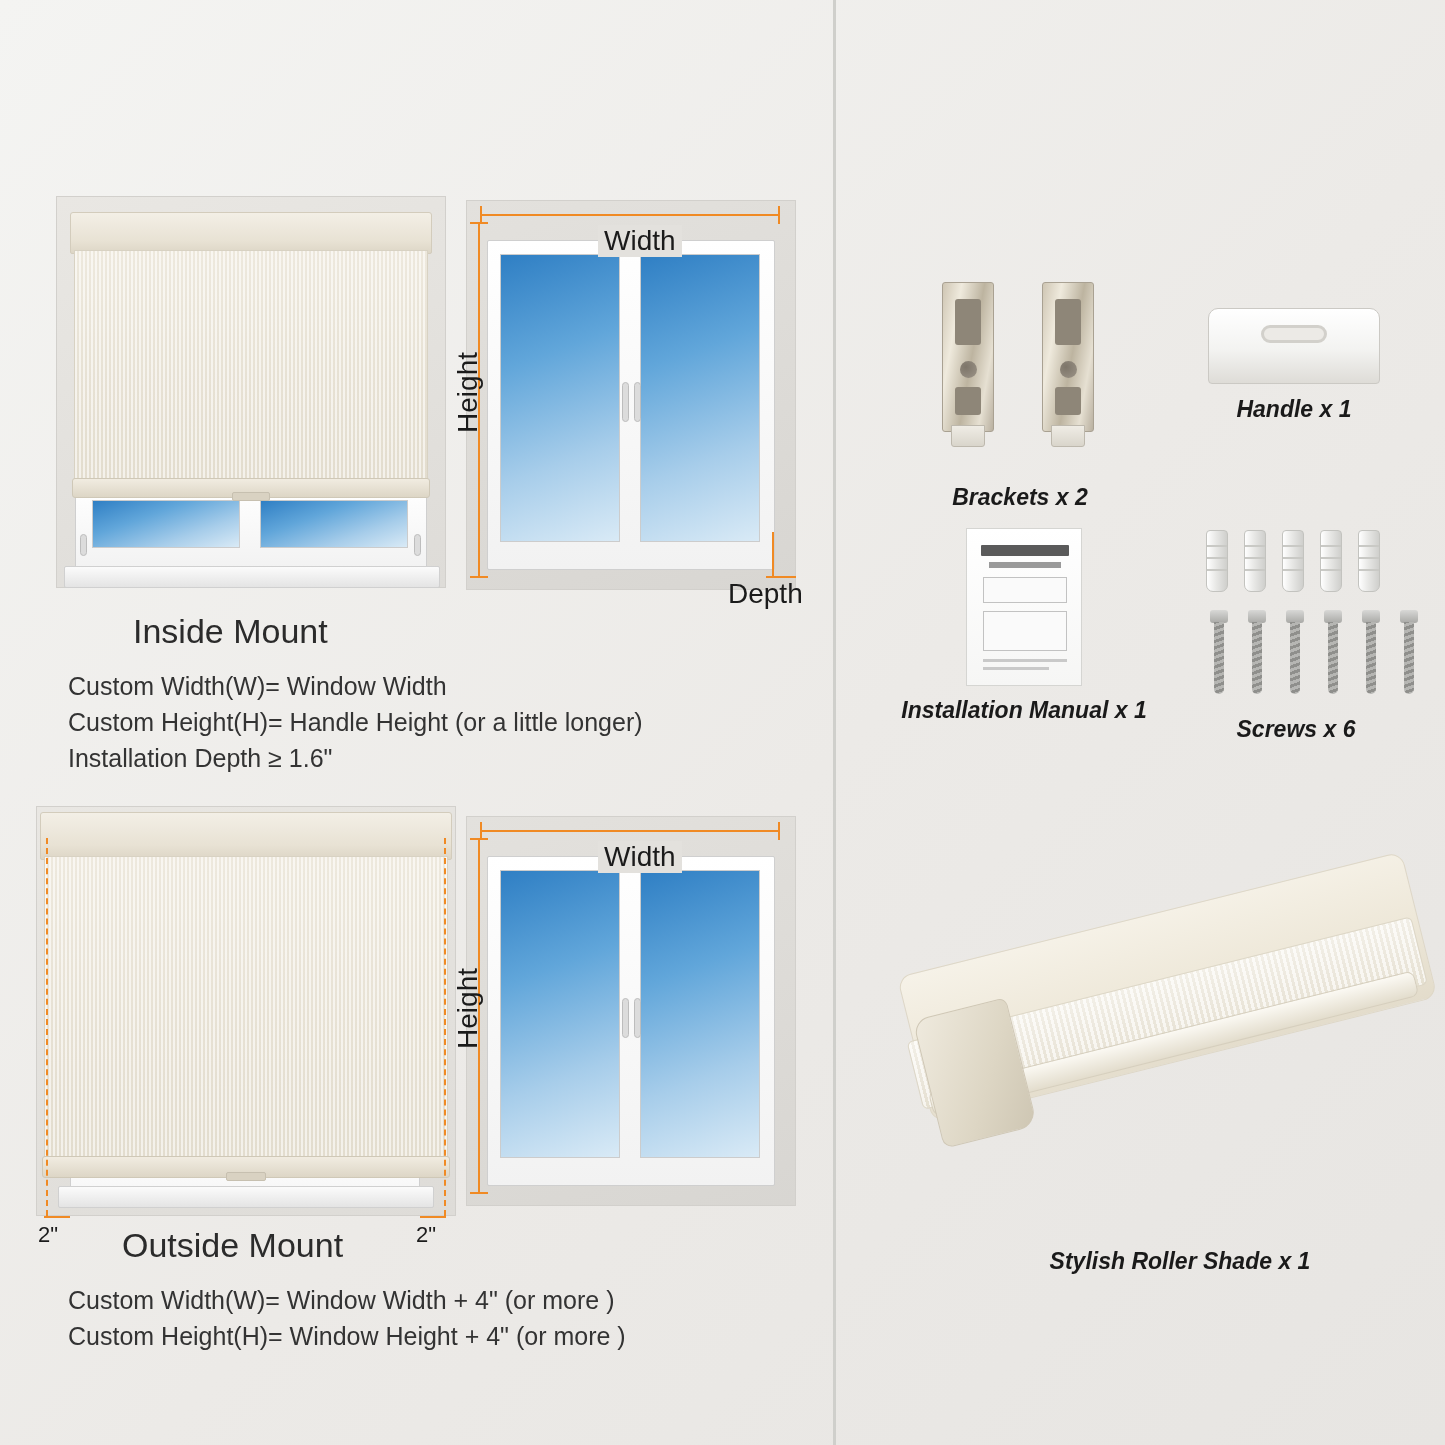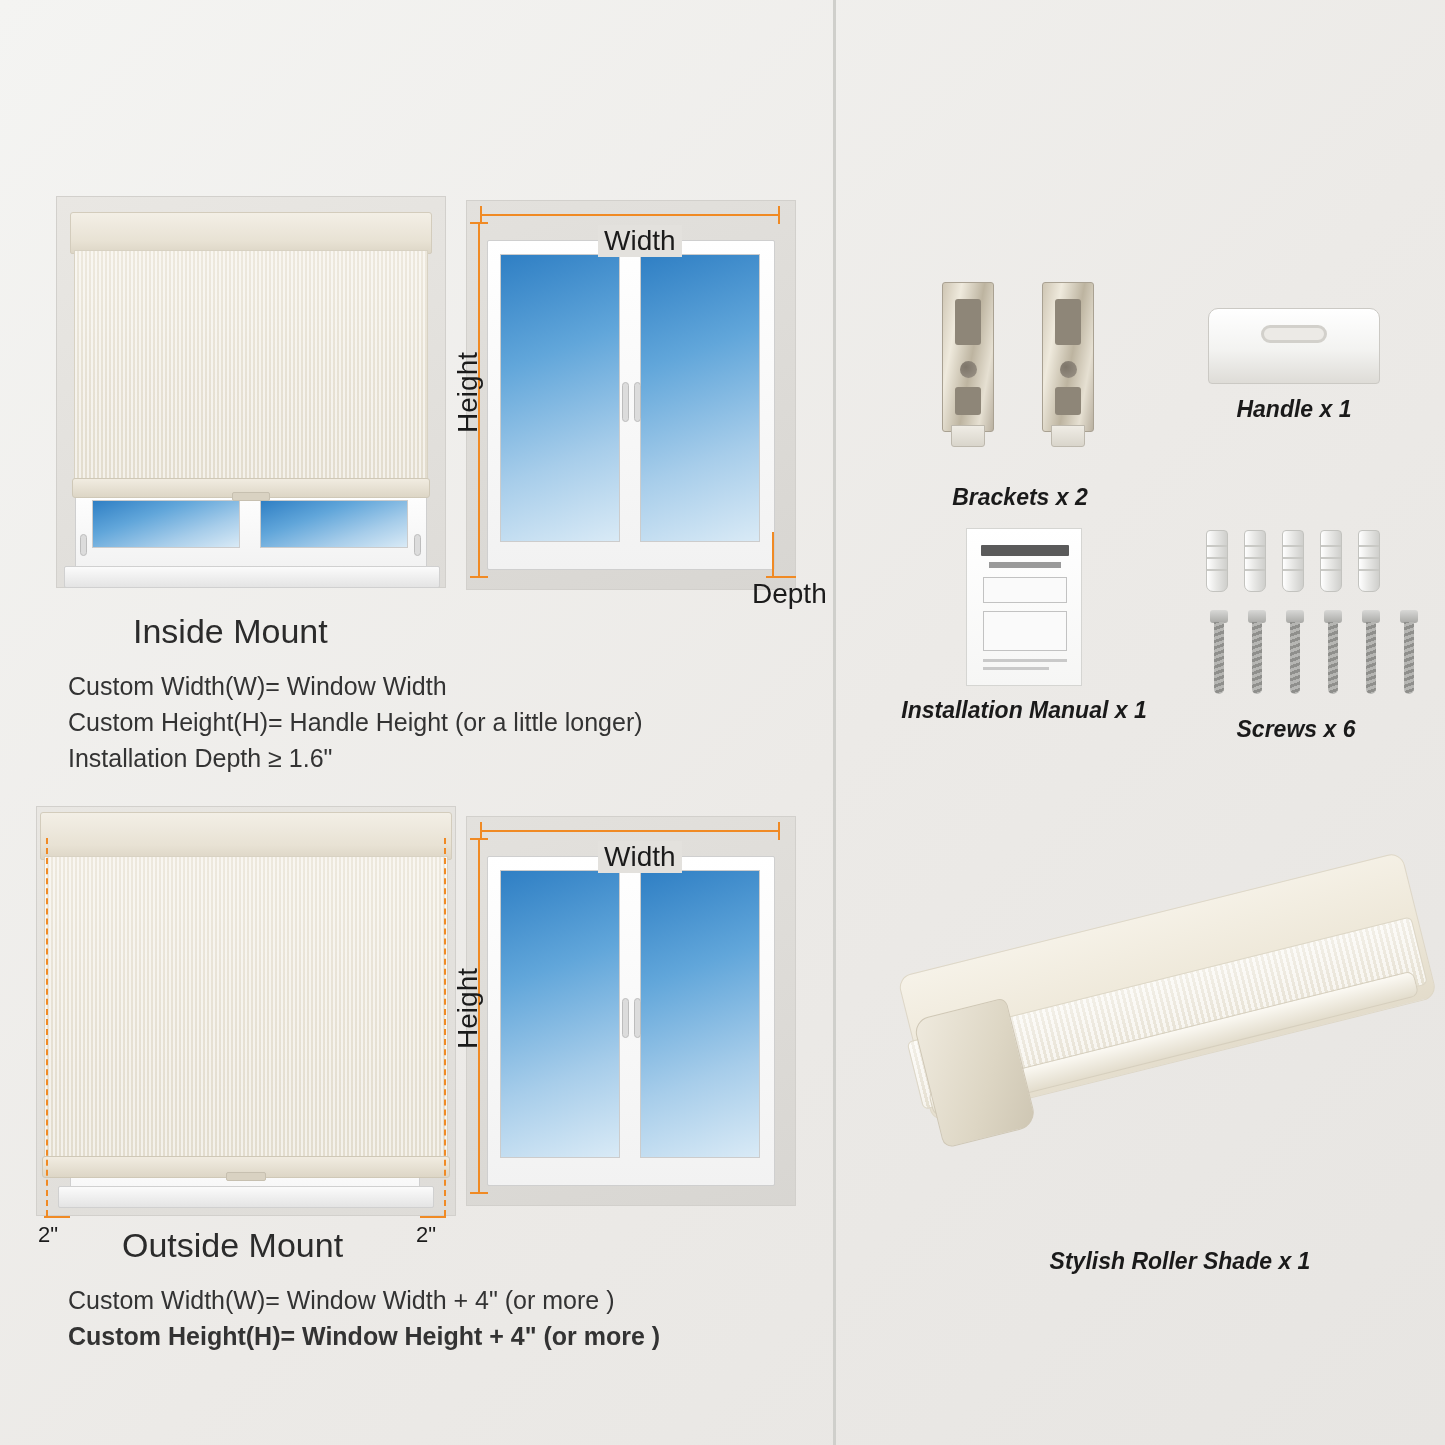--- a/index.html
+++ b/index.html
@@ -399,21 +399,21 @@
     <div class="mk mk-v" style="left:778px; top:206px; height:18px;"></div>
     <div class="dim-label" style="left:598px; top:225px; background:#e3e1dd; padding:0 6px;">Width</div>
 
     <div class="mk mk-v" style="left:478px; top:222px; height:356px;"></div>
     <div class="mk mk-h" style="left:470px; top:222px; width:18px;"></div>
     <div class="mk mk-h" style="left:470px; top:576px; width:18px;"></div>
     <div class="dim-label vert" style="left:452px; top:352px;">Height</div>
 
     <div class="mk mk-v" style="left:772px; top:532px; height:46px;"></div>
     <div class="mk mk-h" style="left:766px; top:576px; width:30px;"></div>
-    <div class="dim-label" style="left:728px; top:578px;margin-left:24px;">Depth</div>
+    <div class="dim-label" style="left:728px; top:578px;">Depth</div>
   </div>
 
   <div class="mount-title" style="left:133px; top:612px;">Inside Mount</div>
   <div class="spec-line" style="left:68px; top:672px;">Custom Width(W)= Window Width</div>
   <div class="spec-line" style="left:68px; top:708px;">Custom Height(H)= Handle Height (or a little longer)</div>
   <div class="spec-line" style="left:68px; top:744px;">Installation Depth ≥ 1.6"</div>
 
   <div>
     <div class="wall-box" style="left:36px; top:806px; width:420px; height:410px;"></div>
     <div class="win-frame" style="left:70px; top:1156px; width:350px; height:52px;"></div>
@@ -445,21 +445,21 @@
     <div class="dim-label" style="left:598px; top:841px; background:#e3e1dd; padding:0 6px;">Width</div>
 
     <div class="mk mk-v" style="left:478px; top:838px; height:356px;"></div>
     <div class="mk mk-h" style="left:470px; top:838px; width:18px;"></div>
     <div class="mk mk-h" style="left:470px; top:1192px; width:18px;"></div>
     <div class="dim-label vert" style="left:452px; top:968px;">Height</div>
   </div>
 
   <div class="mount-title" style="left:122px; top:1226px;">Outside Mount</div>
   <div class="spec-line" style="left:68px; top:1286px;">Custom Width(W)= Window Width + 4"  (or more )</div>
-  <div class="spec-line" style="left:68px; top:1322px;font-weight:bold;">Custom Height(H)= Window Height + 4" (or more )</div>
+  <div class="spec-line" style="left:68px; top:1322px;">Custom Height(H)= Window Height + 4" (or more )</div>
 
 
   <div>
     <div class="bracket" style="left:942px; top:282px;">
       <div class="slot" style="top:16px; height:46px;"></div>
       <div class="hole" style="top:78px;"></div>
       <div class="slot" style="top:104px; height:28px;"></div>
       <div class="tail"></div>
     </div>
     <div class="bracket" style="left:1042px; top:282px;">

